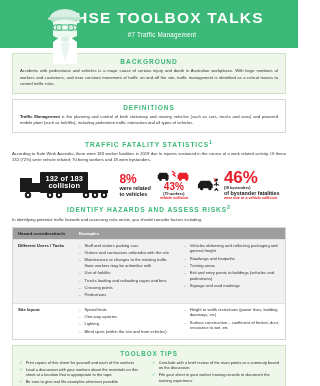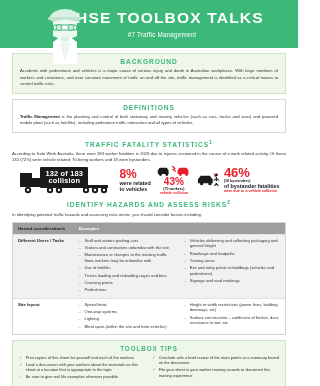--- a/index.html
+++ b/index.html
@@ -45,36 +45,36 @@
   }
   .def-box {
     border: 0.5px solid #d8d8d8; padding: 4px 7px 5px; margin: 5px 12px 0;
     background:#fff;
   }
   .stat-box { margin: 6px 12px 0; }
 
   
   .stats-row {
     display: flex; align-items: center; justify-content: center;
-    gap: 5px; 
+    gap: 5px; margin-top: 5px;
   }
   .truck-wrap { position: relative; width: 96px; height: 30px; }
   .badge-132 {
     position: absolute; left: 22px; top: 2px;
     background: #1b1b1b; color: #fff; font-weight: bold;
     font-size: 7.4px; line-height: 1.02; padding: 3px 5px; text-align: center;
     border-radius: 1px; letter-spacing: .2px;
   }
   .pct-red { color: #e8202a; font-weight: bold; }
   .pct72 { font-size: 12px; line-height: 1; }
   .sub-dark { font-size: 5.4px; font-weight: bold; color: #1b1b1b; line-height: 1.12; }
   .stat-col { display: flex; flex-direction: column; }
   .stat-center { text-align: center; }
   .pct43 { font-size: 10px; line-height: 1; }
-  .pct46 { font-size: 13px; line-height: 1; }
+  .pct46 { font-size: 17px; line-height: 1; }
   .tiny-note { font-size: 3.6px; font-weight: bold; color: #1b1b1b; line-height: 1.2; }
   .tiny-red { font-size: 3.7px; font-weight: bold; color: #e8202a; line-height: 1.2; }
   .unit46 { display: flex; align-items: center; gap: 3px; }
 
   
   .tbl { margin: 4px 12px 0; border: 0.5px solid #d5d5d5; width: 274px; }
   .tbl-head {
     display: flex; background: #9e9e9e; color: #fff; font-weight: bold;
     font-size: 4.3px; padding: 2.5px 0;
   }

